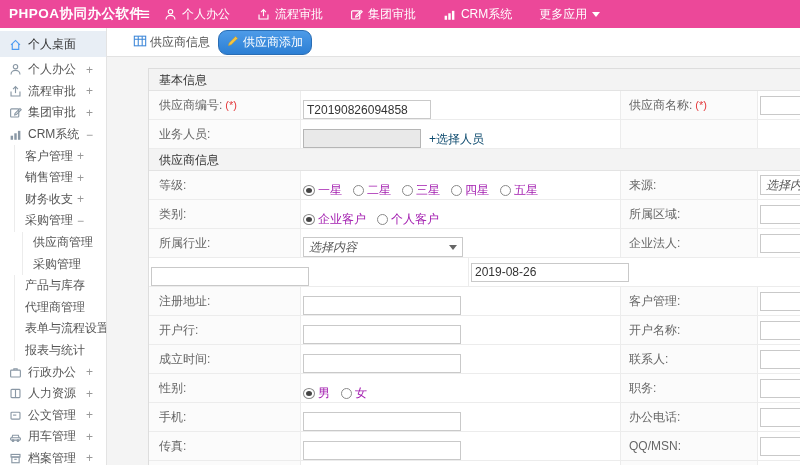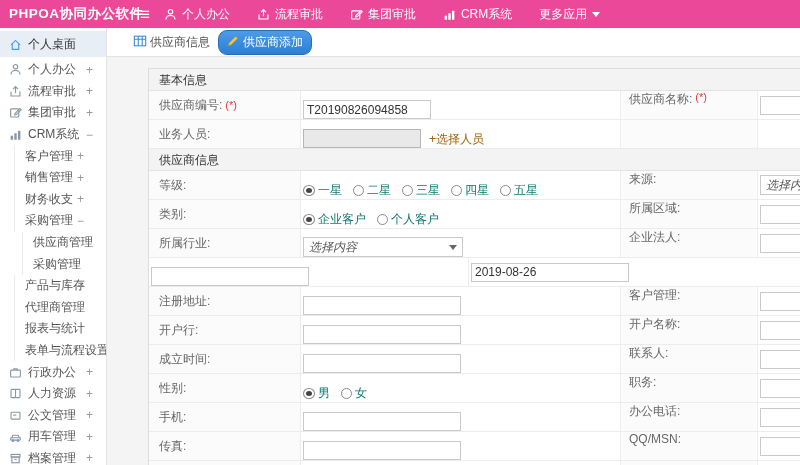--- a/index.html
+++ b/index.html
@@ -36,32 +36,32 @@
   .tabbar { height:29px; background:#fff; border-bottom:1px solid #e2e2e2; display:flex; align-items:center; padding-left:26px; gap:8px; flex:none; }
   .tab { display:flex; align-items:center; gap:3px; color:#555; cursor:pointer; }
   .tab-active { display:flex; align-items:center; gap:4px; color:#fff; background:linear-gradient(#4d9be8,#2c7fd4); border:1px solid #2a6db4; border-radius:9px; padding:3px 8px; cursor:pointer; }
 
   .content { flex:1; padding:11px 0 0 41px; overflow:hidden; }
   .panel { width:980px; background:#fff; border:1px solid #ddd; }
   .sec-hd { height:22px; line-height:22px; background:#f3f3f3; border-bottom:1px solid #e3e3e3; padding-left:10px; color:#333; }
   .frow { display:flex; height:29px; border-bottom:1px solid #ececec; align-items:stretch; }
   .cl { width:152px; background:#fbfbfb; border-right:1px solid #ececec; display:flex; align-items:center; padding-left:10px; color:#666; flex:none; }
   .cf { width:320px; border-right:1px solid #ececec; display:flex; align-items:flex-end; padding-left:2px; flex:none; }
-  .cl2 { width:137px; background:#fbfbfb; border-right:1px solid #ececec; display:flex; align-items:flex-start; padding-left:8px; color:#666; flex:none; }
+  .cl2 { width:137px; background:#fbfbfb; border-right:1px solid #ececec; display:flex; align-items:center; padding-left:8px; color:#666; flex:none; }
   .cf2 { flex:1; display:flex; align-items:center; padding-left:2px; }
   .req { color:#e4393c; margin-left:3px; font-size:11px; }
 
   .txt { width:158px; height:19px; border:1px solid #c9c9c9; font-size:12px; padding:1px 3px; color:#333; font-family:inherit; background:#fff; }
   .txt.w128 { width:128px; }
   .txt.dis { width:118px; background:#e9e9e9; border-color:#b5b5b5; }
-  .lnk { color:#a16207; margin-left:8px; cursor:pointer; text-decoration:none; }
+  .lnk { color:#0c4a6e; margin-left:8px; cursor:pointer; text-decoration:none; }
   .sel { width:160px; height:20px; border:1px solid #c9c9c9; background:#fff; display:flex; align-items:center; justify-content:space-between; padding:0 5px; color:#555; cursor:pointer; }
   .sel .sc { width:0; height:0; border-left:4px solid transparent; border-right:4px solid transparent; border-top:5px solid #666; }
   .opts { display:flex; align-items:center; gap:11px; }
-  .opt { display:flex; align-items:center; gap:3px; cursor:pointer; color:#0f766e; }
+  .opt { display:flex; align-items:center; gap:3px; cursor:pointer; color:#a21caf; }
   .rd { width:11px; height:11px; border:1px solid #8a8a8a; border-radius:50%; background:#fff; position:relative; flex:none; }
   .rd.sel::after { content:""; position:absolute; left:2px; top:2px; right:2px; bottom:2px; background:#444; border-radius:50%; }
   .opt em { font-style:normal; }
 </style>
 </head>
 <body>
 
 <div class="topbar">
   <div class="logo">PHPOA协同办公软件</div>
   <div class="burger">≡</div>
@@ -179,25 +179,25 @@
     </div>
     <div class="s-item lvl2">
       <span>产品与库存</span>
       <span class="tg">+</span>
     </div>
     <div class="s-item lvl2">
       <span>代理商管理</span>
       <span class="tg">+</span>
     </div>
     <div class="s-item lvl2">
+      <span>表单与流程设置</span>
+
+    </div>
+    <div class="s-item lvl2">
       <span>报表与统计</span>
-    </div>
-    <div class="s-item lvl2">
-      <span>表单与流程设置</span>
-
     </div>
     <div class="s-item">
       <span class="ic"><svg width="13" height="13" viewBox="0 0 16 16" fill="none" stroke="currentColor" stroke-width="1.4">
             <rect x="2" y="5" width="12" height="8.5" rx="1"></rect>
             <path d="M6 5V3.5h4V5"></path>
           </svg></span>
       <span>行政办公</span>
       <span class="tg">+</span>
     </div>
     <div class="s-item">

